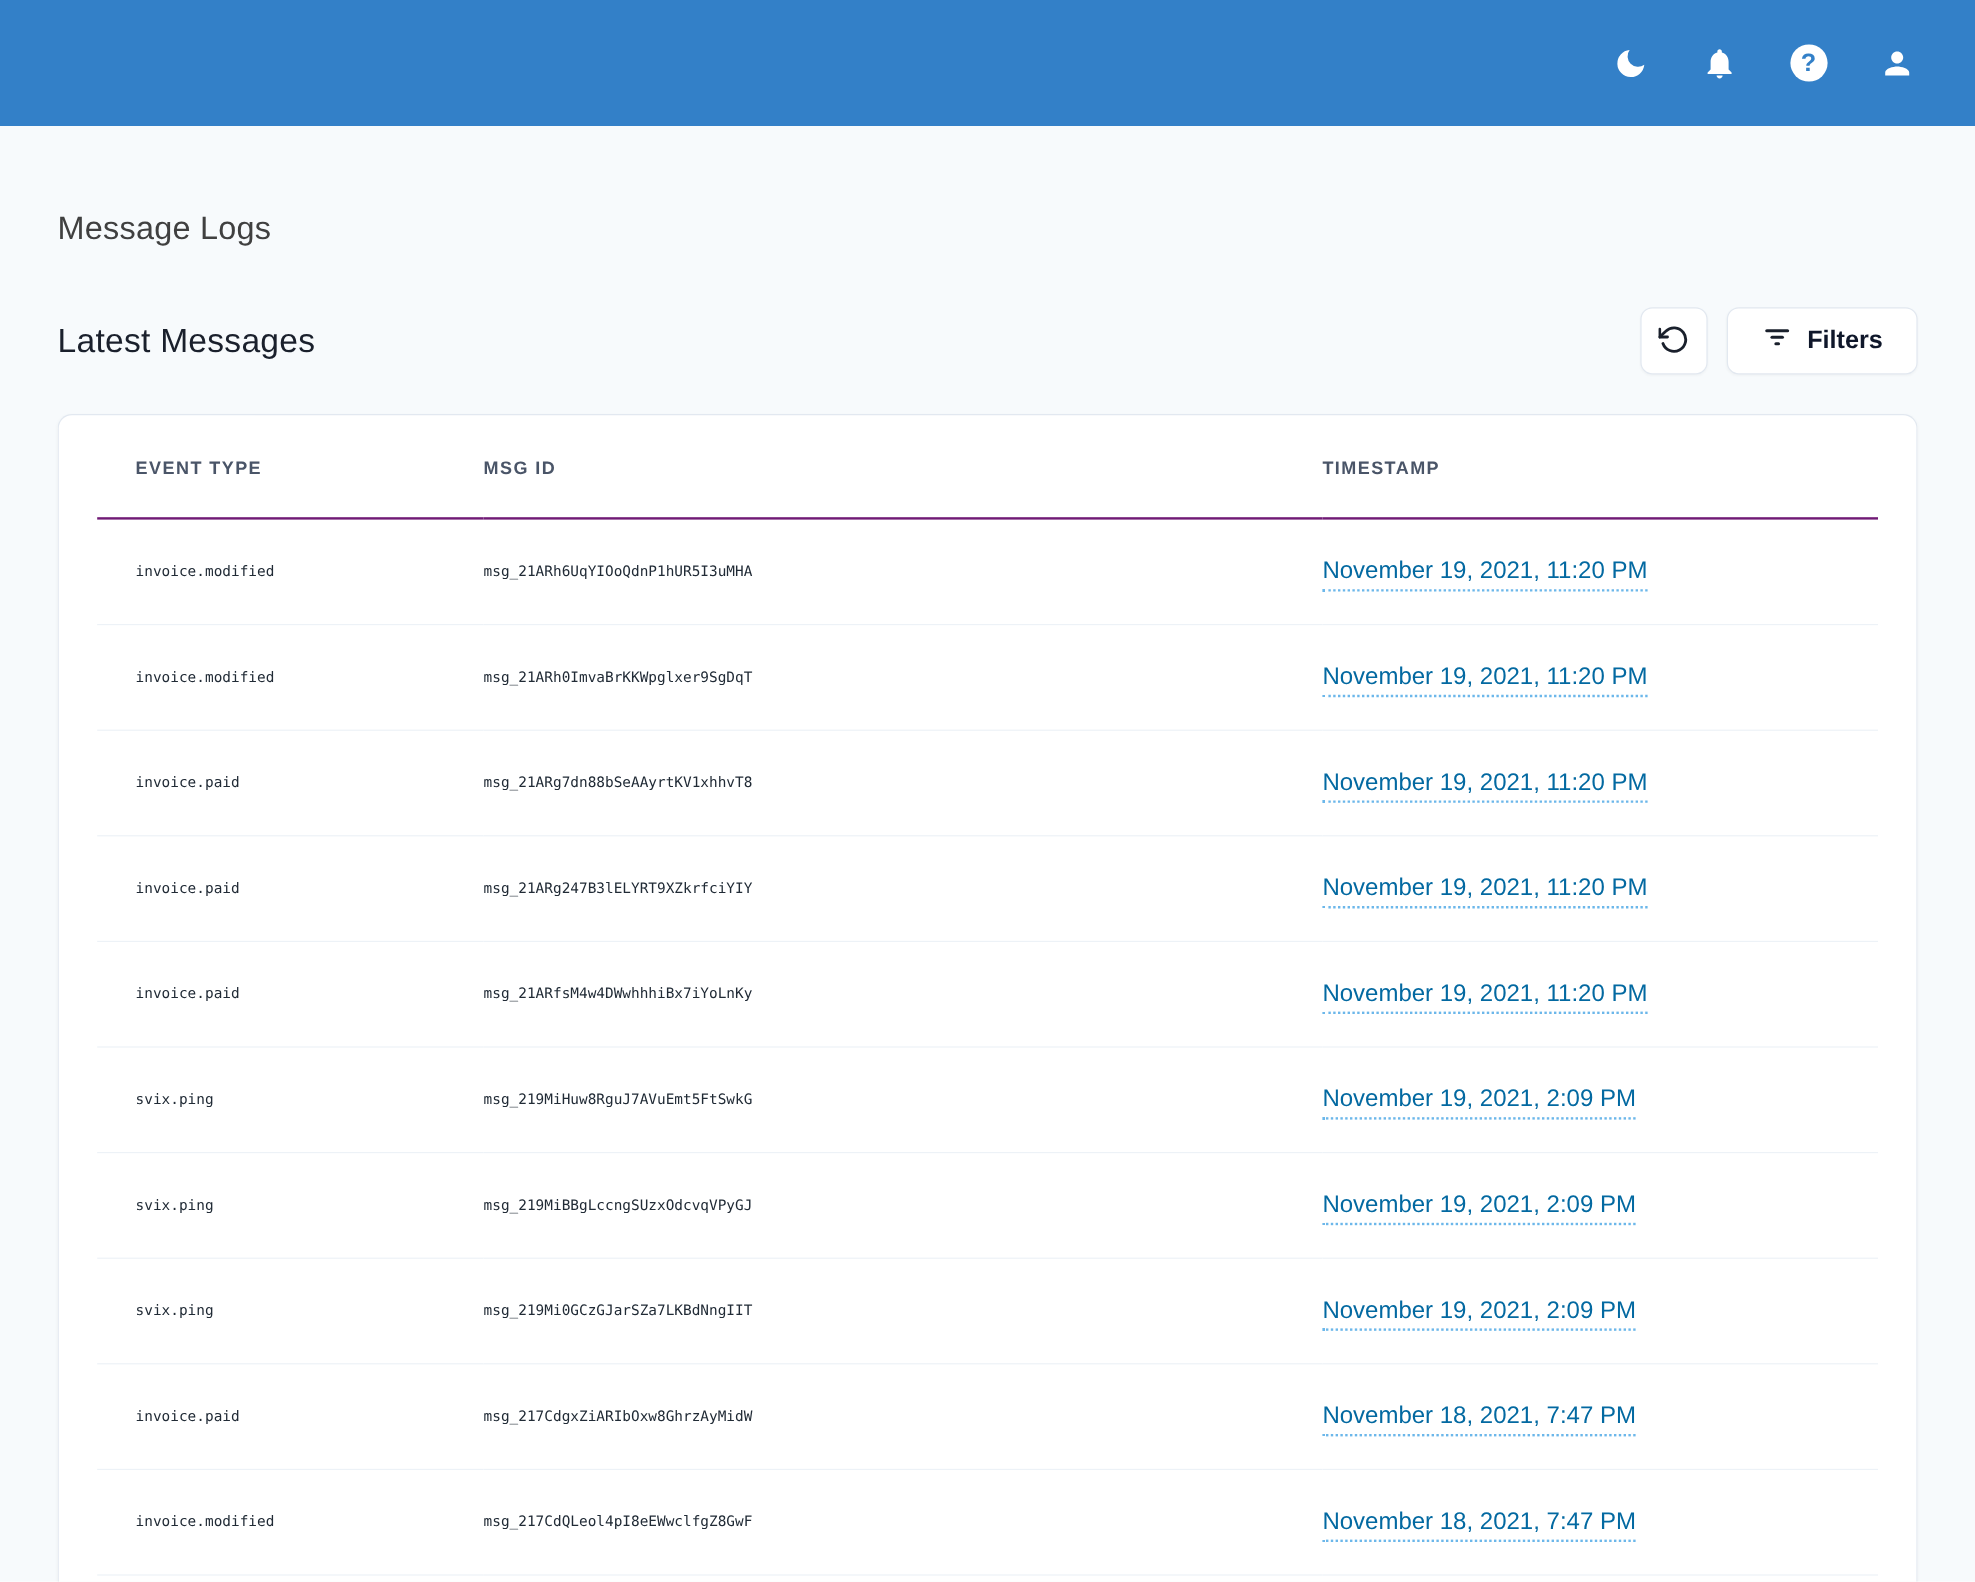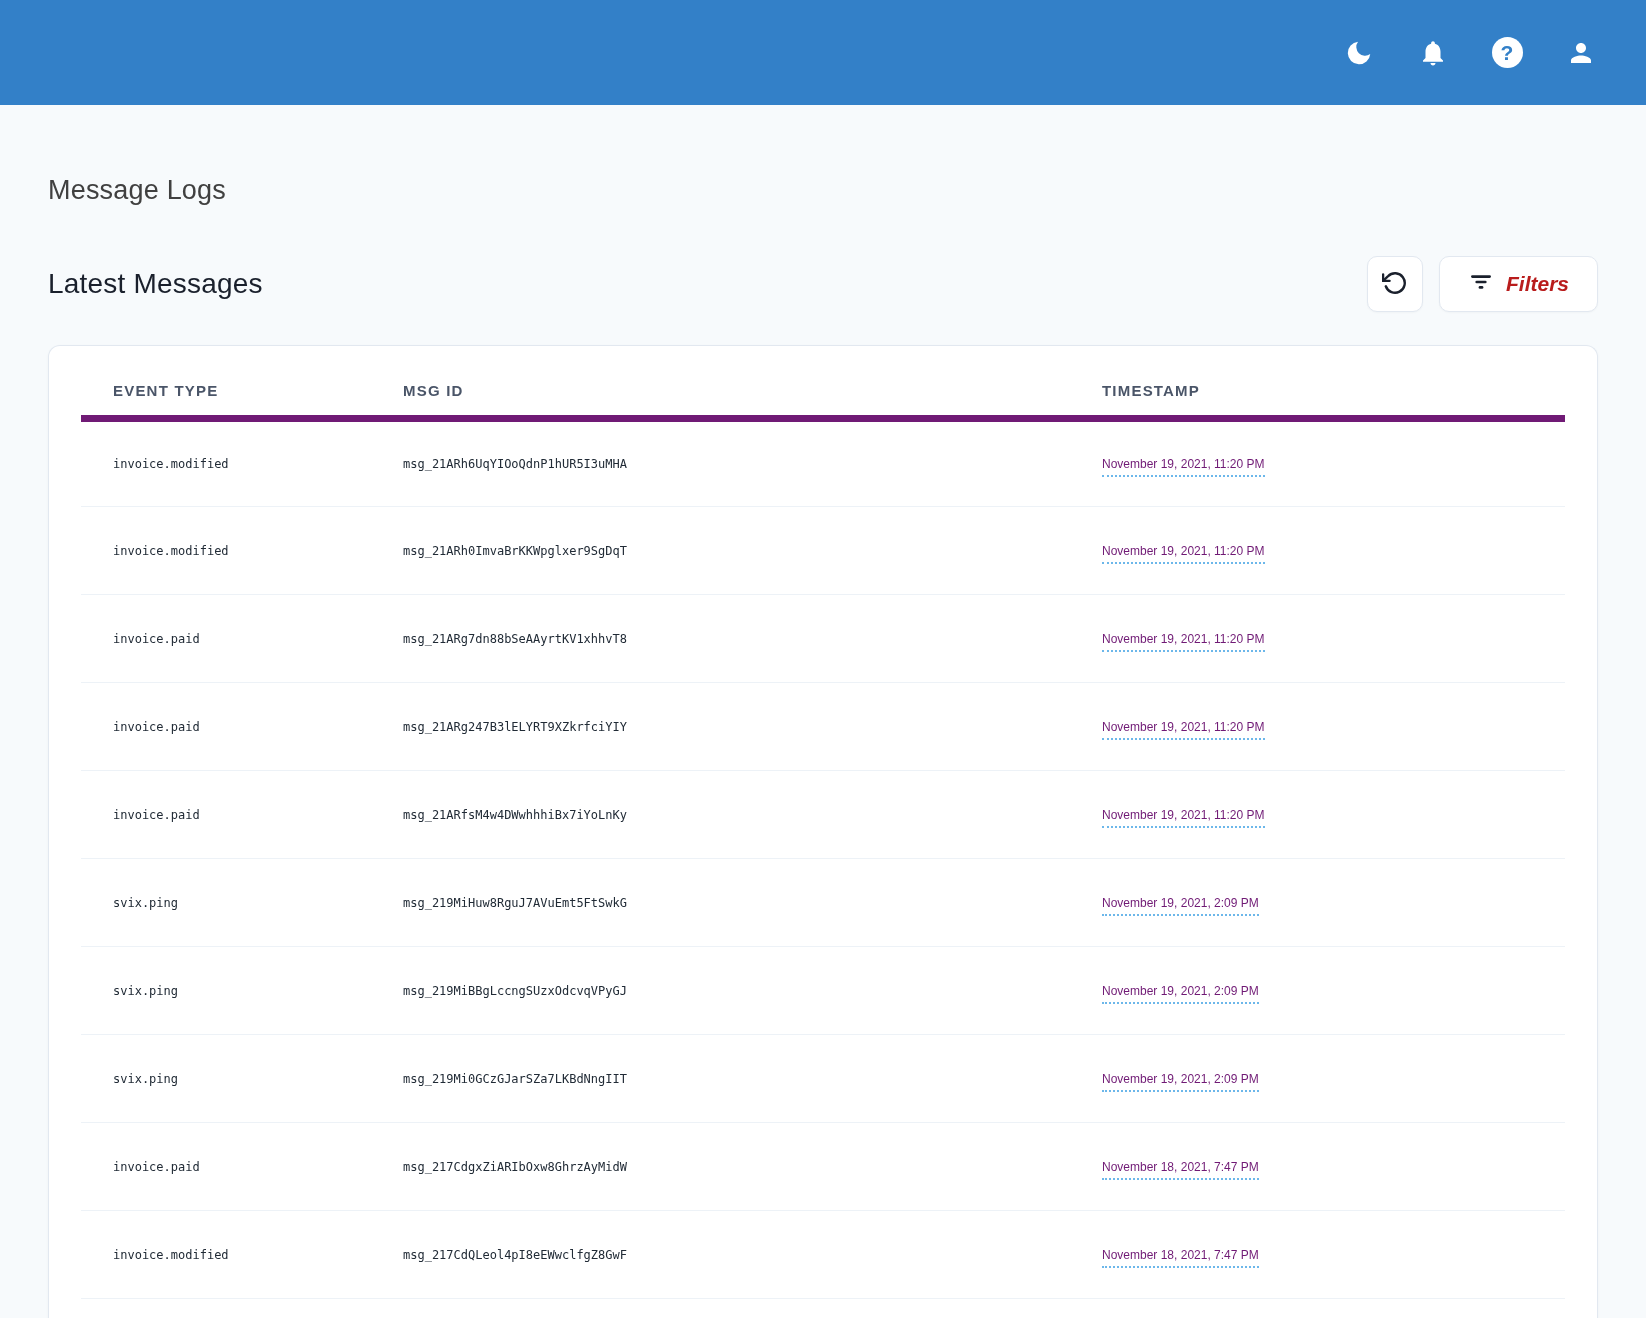--- a/index.html
+++ b/index.html
@@ -67,22 +67,21 @@
     display: flex; align-items: center; justify-content: center;
     cursor: pointer;
     box-shadow: 0 1px 2px rgba(0,0,0,0.03);
   }
   .btn-icon-only { width: 56px; }
   .btn-filters {
     padding: 0 28px;
     gap: 12px;
     font-size: 21px;
     font-weight: 700;
-    color: #b91c1c;
-    font-style: italic;
+    color: #0f172a;
   }
 
   
   .card {
     margin-top: 33px;
     background: #ffffff;
     border: 1px solid #e2e8f0;
     border-bottom: none;
     border-radius: 12px 12px 0 0;
     min-height: 980px;
@@ -96,30 +95,30 @@
   }
   col.c-event { width: 322px; }
   col.c-msgid { width: 699px; }
   th {
     text-align: left;
     font-size: 15px;
     font-weight: 700;
     letter-spacing: 1.2px;
     color: #4a5568;
     text-transform: uppercase;
-    padding: 36px 0 16px 0;
-    border-bottom: 7px solid #701a75;
+    padding: 36px 0 32px 0;
+    border-bottom: 2px solid #701a75;
   }
   th.first, td.first { padding-left: 32px; }
   td {
     height: 88px;
     vertical-align: middle;
     border-bottom: 1px solid #edf2f7;
-    font-size: 12px;
-    color: #701a75;
+    font-size: 20px;
+    color: #0369a1;
     overflow: hidden;
     white-space: nowrap;
   }
   td.mono {
     font-family: "DejaVu Sans Mono", "Liberation Mono", monospace;
     font-size: 12px;
     color: #212b36;
   }
   tr.data-row { cursor: pointer; }
   .ts {

